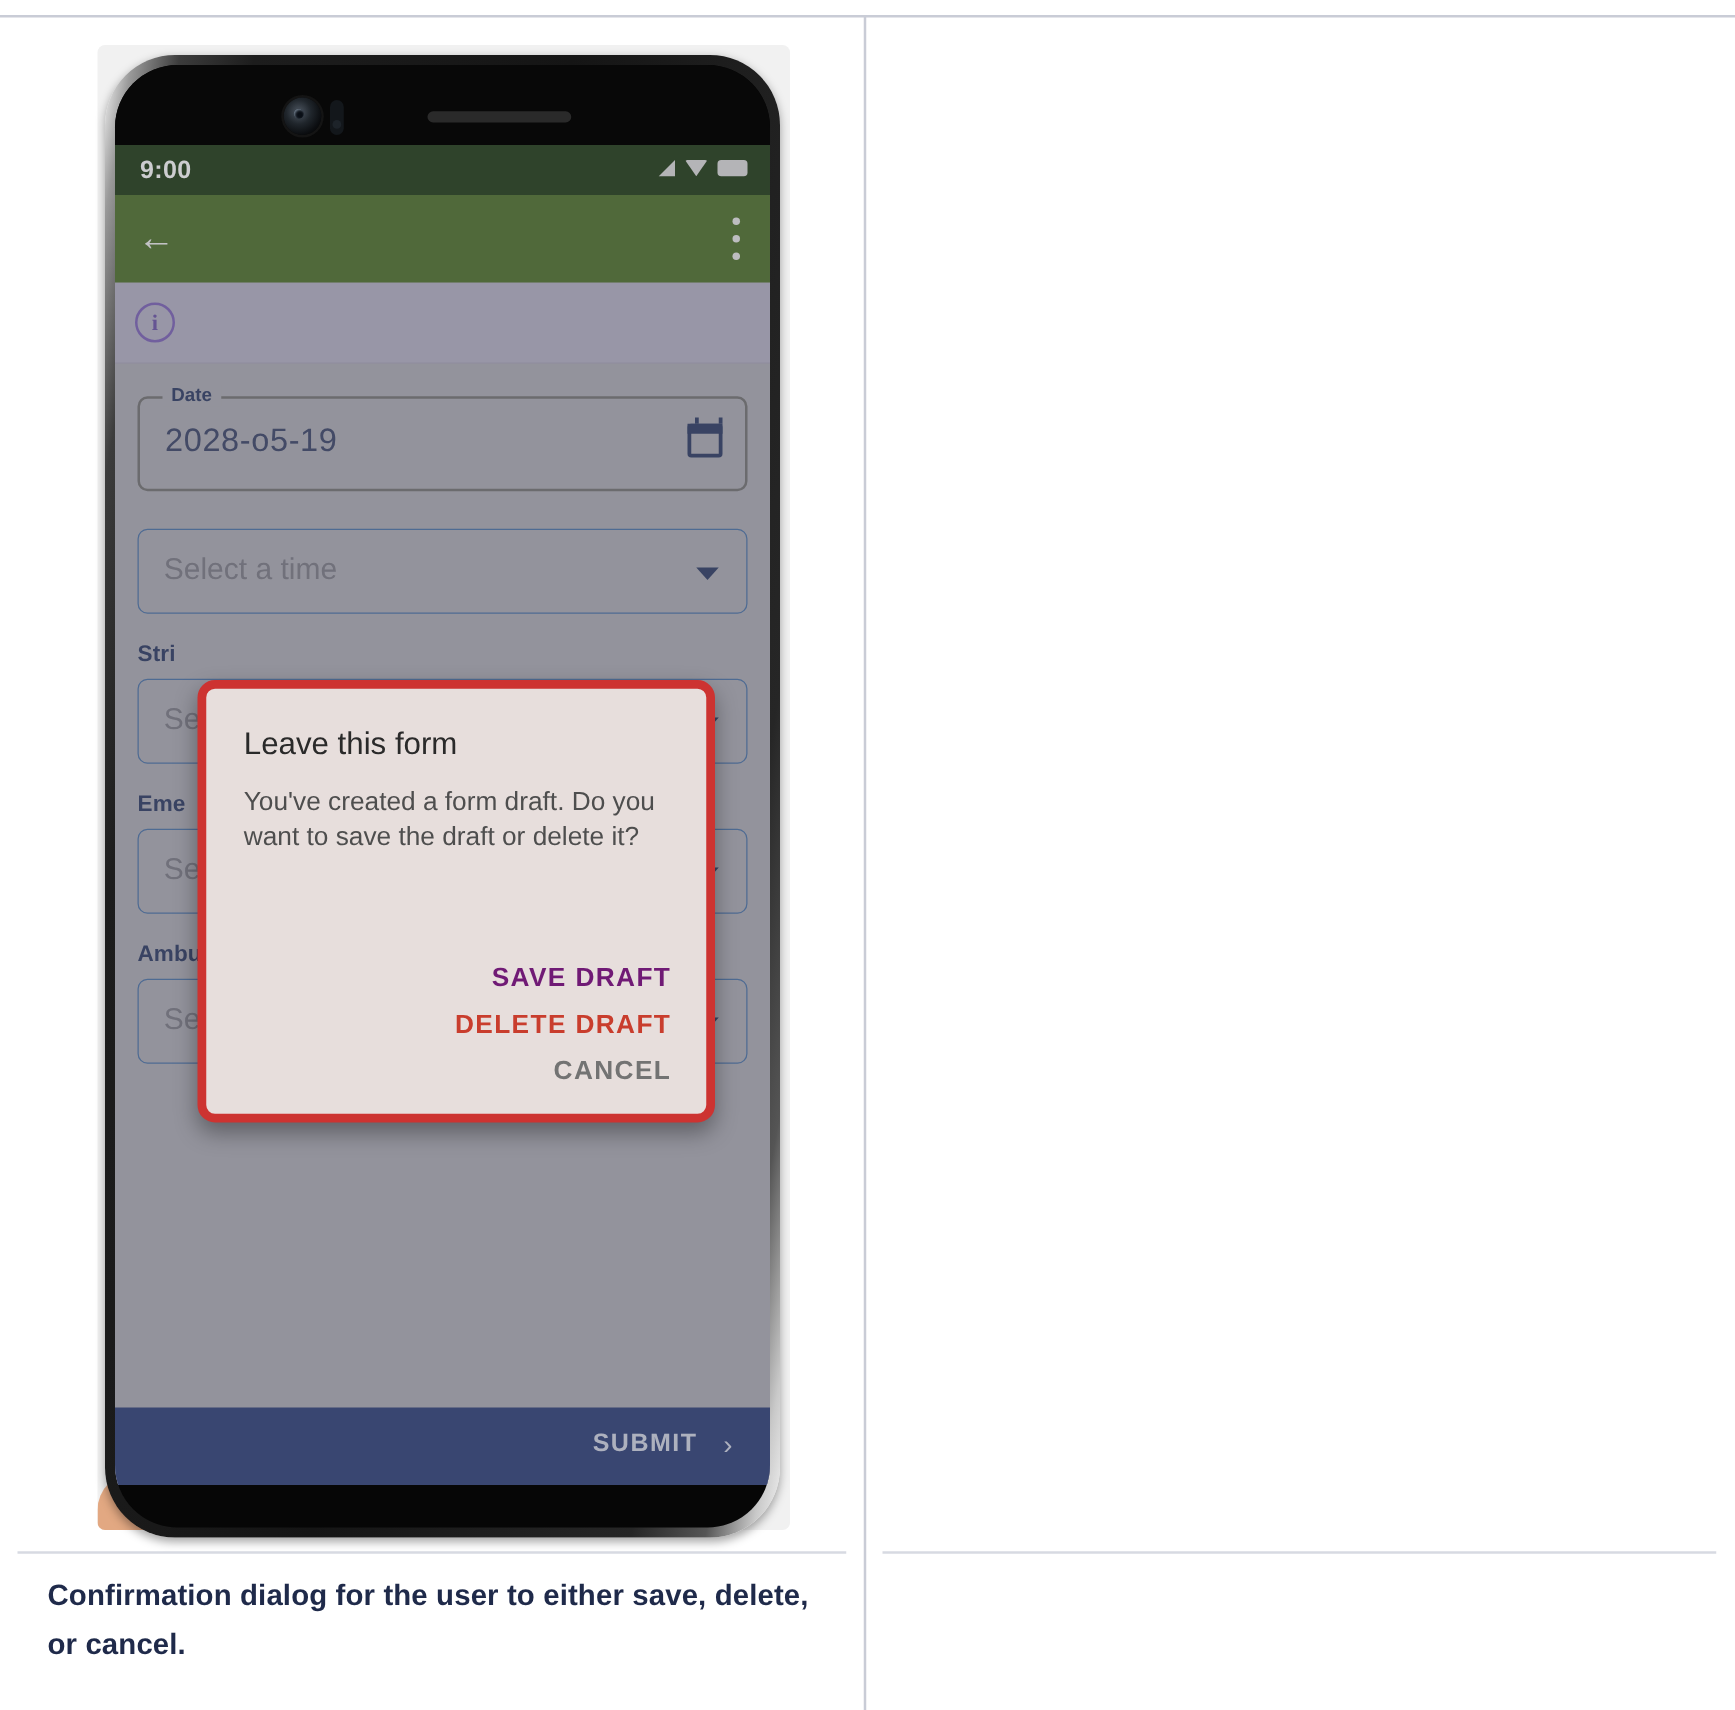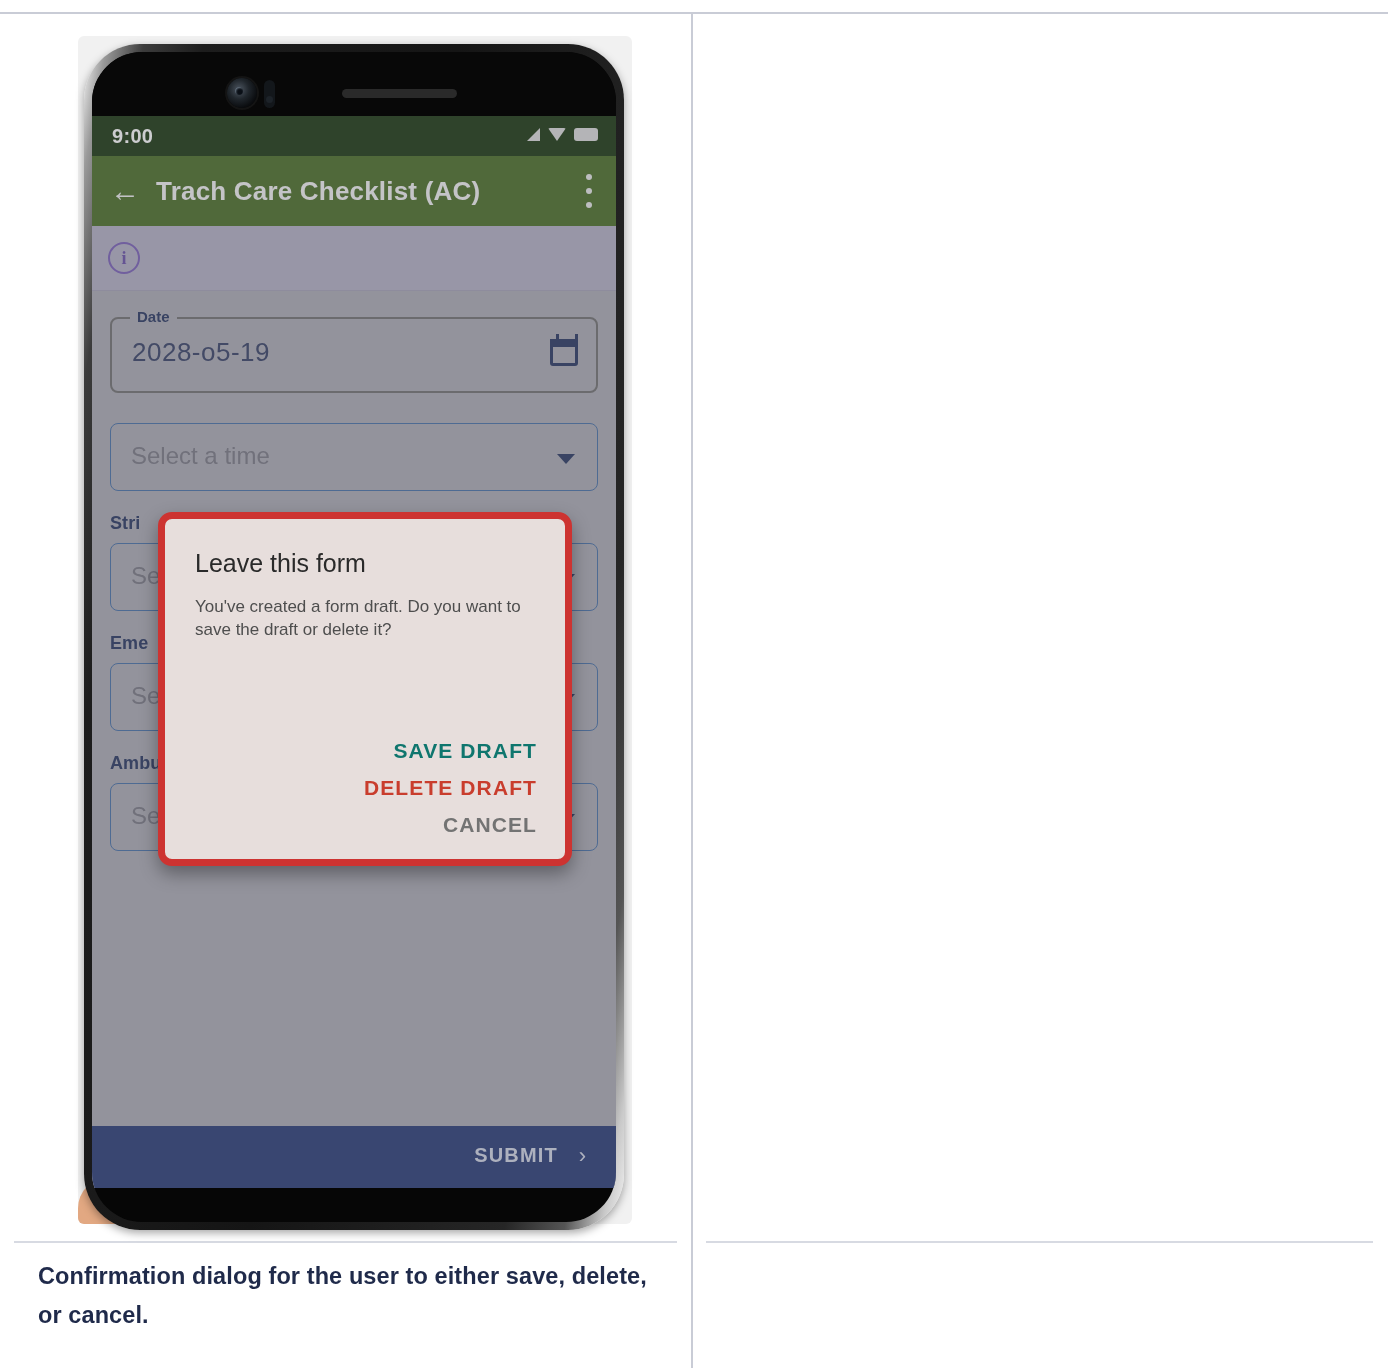--- a/index.html
+++ b/index.html
@@ -91,27 +91,27 @@
   .submitbar{position:absolute;left:0;right:0;bottom:0;height:62px;background:#2c3e77;padding-left:19px;}
   .submitbar .lbl{position:absolute;right:58px;top:18px;color:#d2d7e6;font-size:20px;font-weight:bold;letter-spacing:1.2px;}
   .submitbar .chev{position:absolute;right:30px;top:17px;color:#d2d7e6;font-size:22px;}
 
   
   .scrim{position:absolute;left:0;top:0;right:0;bottom:0;background:rgba(90,90,100,.30);}
 
   
   .dlg{position:absolute;background:#e7dedc;border:7px solid #cd3331;border-radius:14px;
        box-shadow:0 8px 18px rgba(0,0,0,.35);}
-  .dlg.leave{left:66px;top:396px;width:400px;height:340px;}
+  .dlg.leave{left:66px;top:428px;width:400px;height:340px;}
 
   .dlg h3{margin:0;padding:30px 30px 0 30px;color:#2a2a2a;font-size:25px;font-weight:normal;}
-  .dlg p{margin:0;padding:18px 16px 0 30px;color:#4e4e4e;font-size:17px;line-height:1.35;}
+  .dlg p{margin:0;padding:18px 16px 0 30px;color:#4e4e4e;font-size:21px;line-height:1.35;}
   .dlg .actions{position:absolute;right:28px;bottom:22px;text-align:right;}
   .dlg .act{display:block;font-size:21px;font-weight:bold;letter-spacing:1.1px;margin-top:13px;}
-  .act.save{color:#0f766e;}
+  .act.save{color:#701a75;}
   .act.delete{color:#c93d2d;}
   .act.cancel{color:#737373;}
 
   
   .hand{position:absolute;left:0;bottom:0;width:46px;height:46px;background:#e2a882;border-radius:30px 10px 0 0;}
 
   
   .caption{position:absolute;color:#1f2a4a;font-size:23.5px;line-height:1.68;letter-spacing:.1px;}
   .caption.l{left:36px;top:1243px;width:620px;font-weight:bold;}
 </style>
@@ -147,21 +147,20 @@
             <div class="clock">9:00</div>
             <div class="sysicons">
               <span class="ic-signal"></span>
               <span class="ic-wifi"></span>
               <span class="ic-batt"></span>
             </div>
           </div>
 
           <div class="appbar">
             <span class="back">←</span>
-            <span class="title">Trach Care Checklist (AC)</span>
             <span class="kebab">
                 <i></i>
                 <i></i>
                 <i></i>
               </span>
           </div>
 
           <div class="infobar">
             <span class="info-icon">i</span>
           </div>

